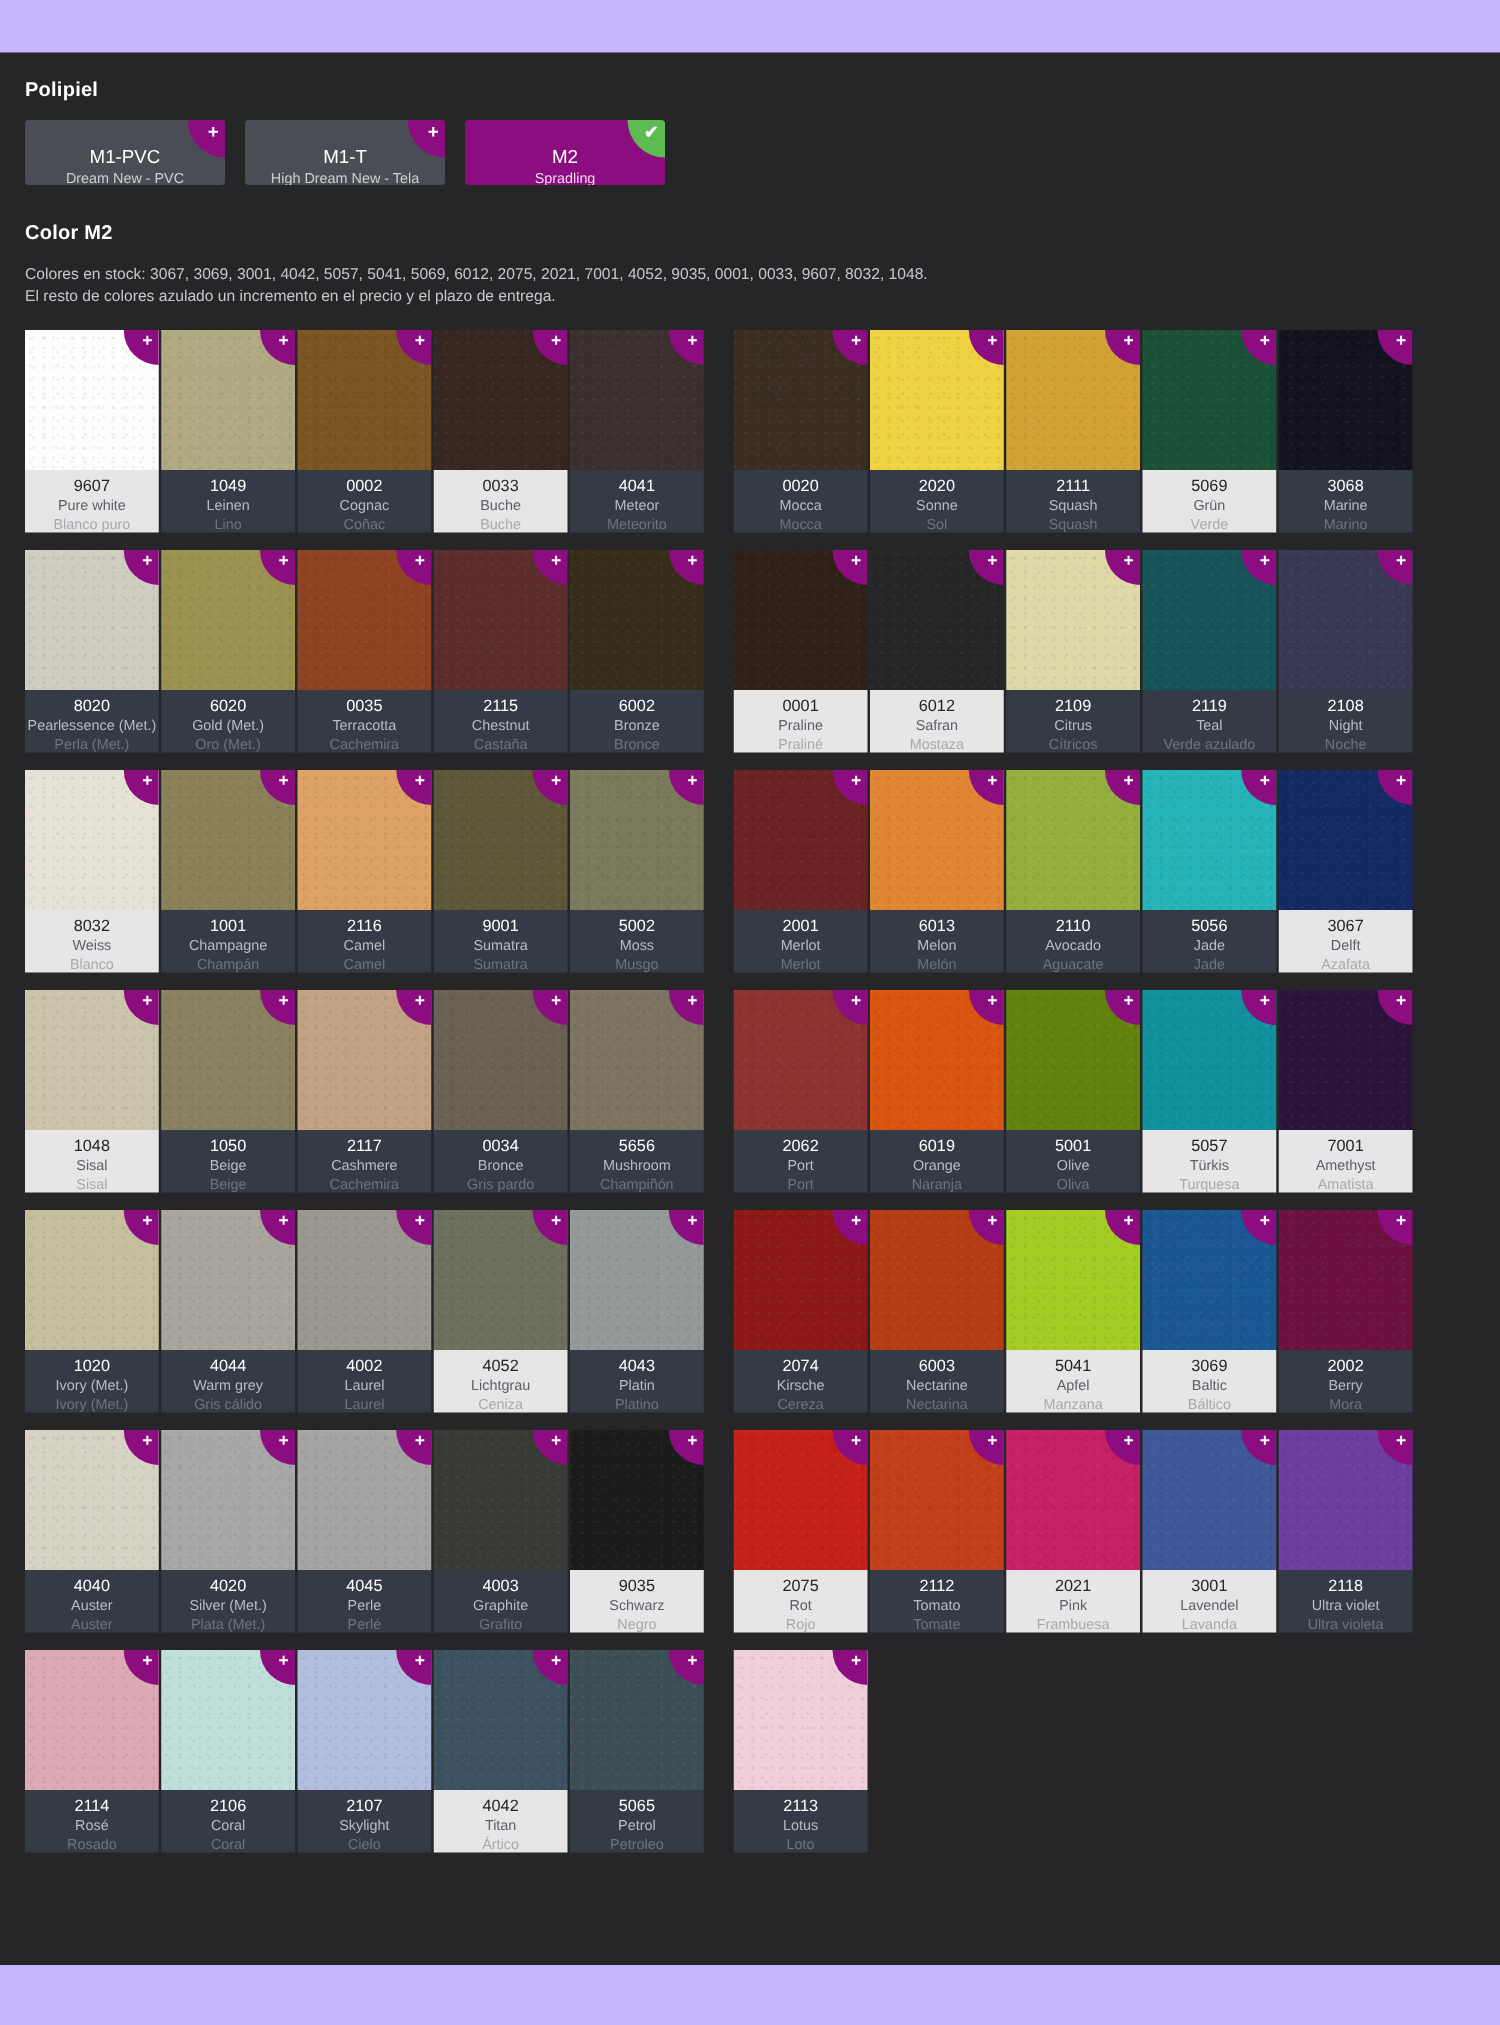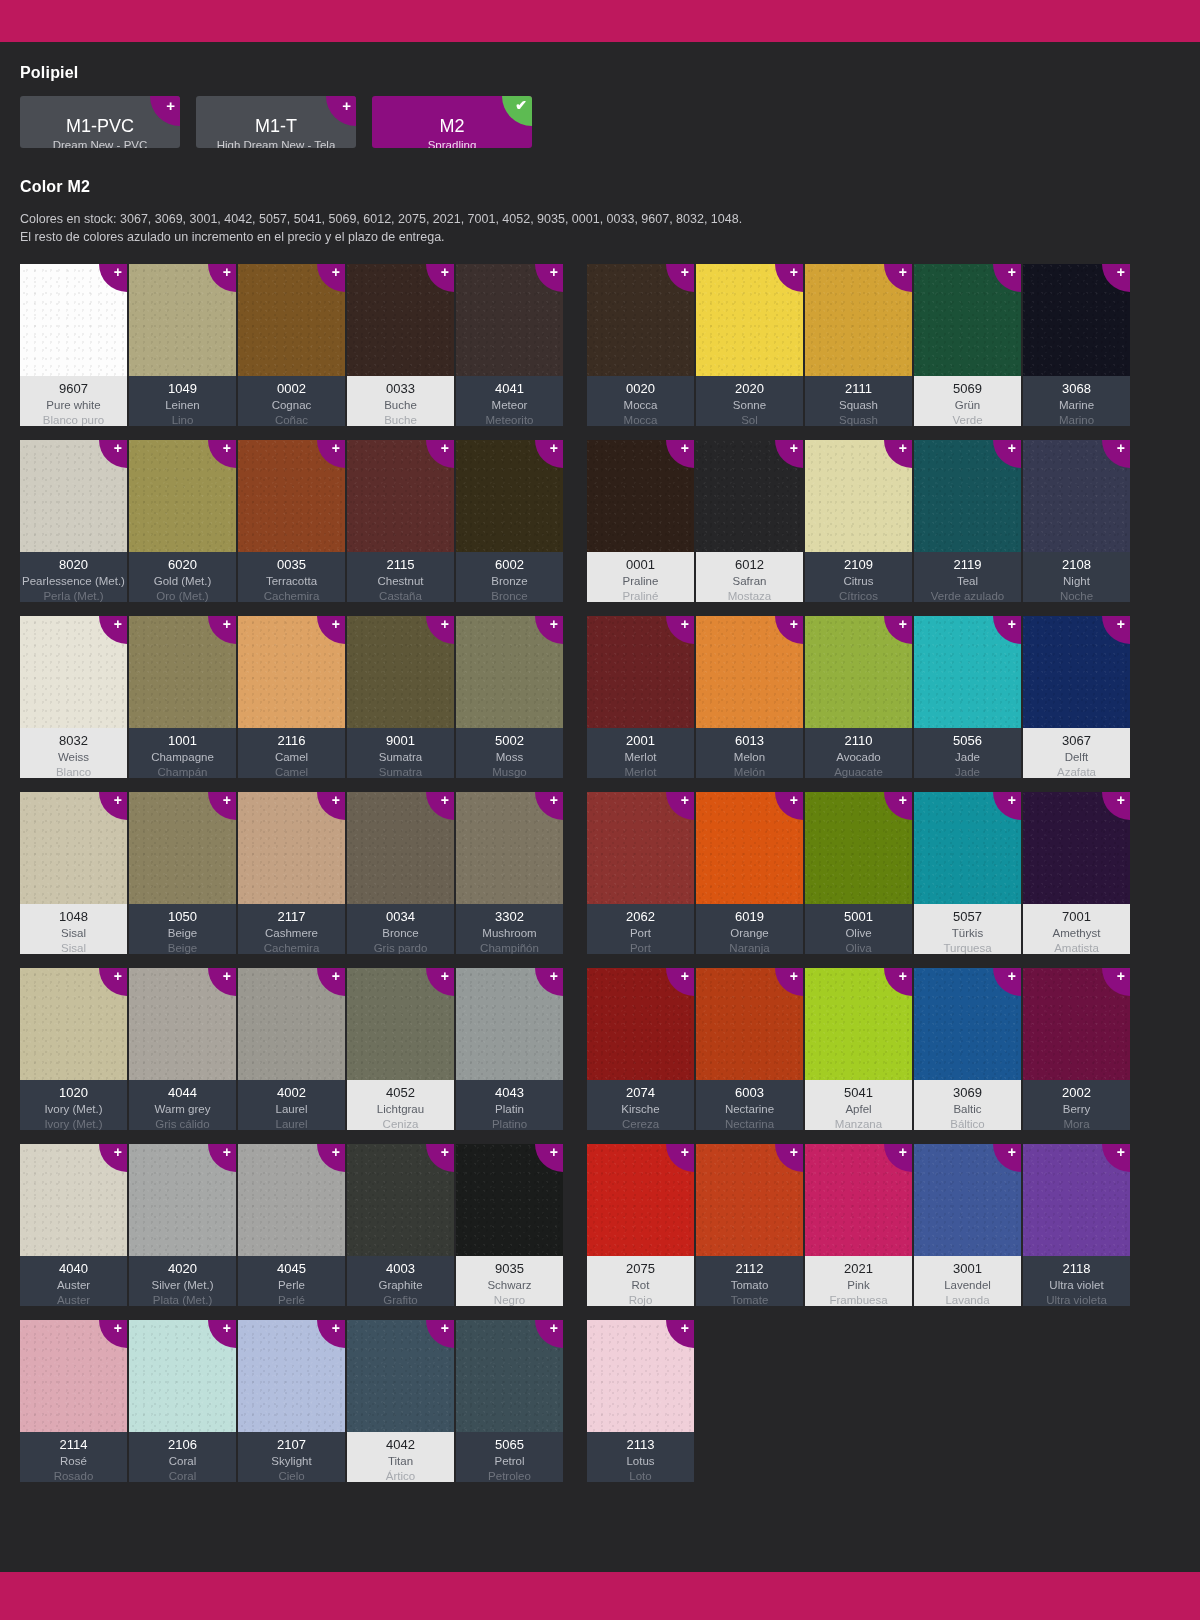--- a/index.html
+++ b/index.html
@@ -7,21 +7,21 @@
     width: 1200px;
     height: 1620px;
     background: #1c1c1c;
     font-family: "Liberation Sans", sans-serif;
     overflow: hidden;
   }
   #app {
     position: relative;
     width: 1200px;
     height: 1620px;
-    background: #be185d;
+    background: #c4b5fd;
   }
   .panel {
     position: absolute;
     left: 0; top: 42px;
     width: 1200px;
     height: 1530px;
     background: #262628;
     padding: 22px 20px 0 20px;
   }
   .section-title {
@@ -45,21 +45,21 @@
     border-radius: 3px;
     overflow: hidden;
     display: flex;
     flex-direction: column;
     align-items: center;
     justify-content: center;
     cursor: pointer;
   }
   .mat-card.selected { background: #8c0d80; }
   .mat-code {
-    font-size: 18px;
+    font-size: 15px;
     color: #ffffff;
     line-height: 1.35;
     margin-top: 23px;
   }
   .mat-name {
     font-size: 11.5px;
     color: #cfcfd3;
     line-height: 1.35;
   }
   .mat-card.selected .mat-name { color: #f0d8ee; text-align: right; }
@@ -469,21 +469,21 @@
               </div>
             </div>
             <div class="swatch">
               <div class="chip" style="background: rgb(125, 117, 98);">
                 <div class="grain"></div>
                 <div class="badge">
                   <span>+</span>
                 </div>
               </div>
               <div class="label">
-                <div class="code">3302</div>
+                <div class="code">5656</div>
                 <div class="en">Mushroom</div>
                 <div class="es">Champiñón</div>
               </div>
             </div>
           </div>
           <div class="srow">
             <div class="swatch">
               <div class="chip" style="background: rgb(198, 191, 156);">
                 <div class="grain"></div>
                 <div class="badge">

